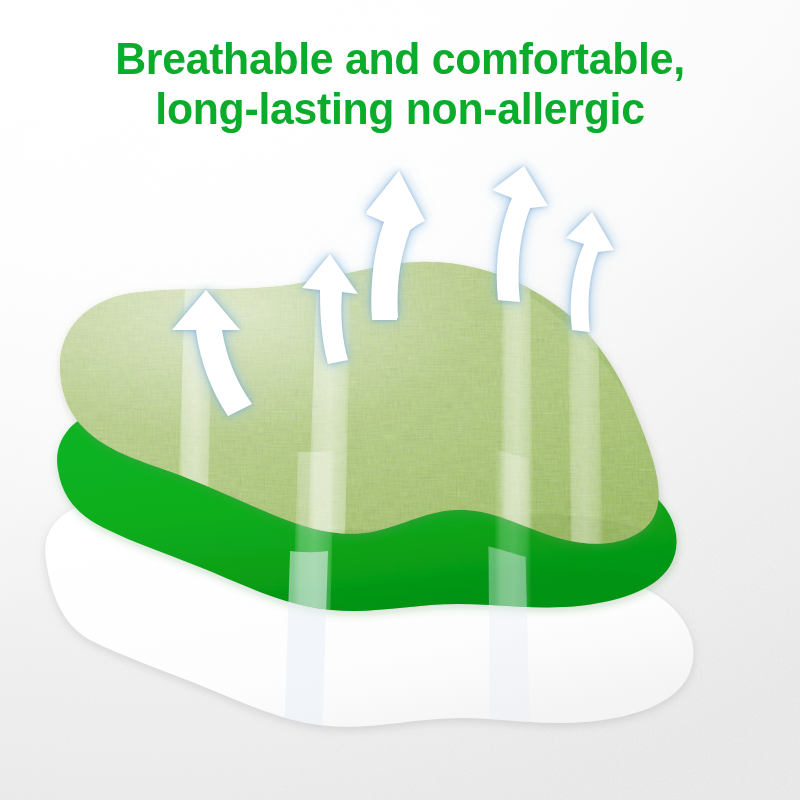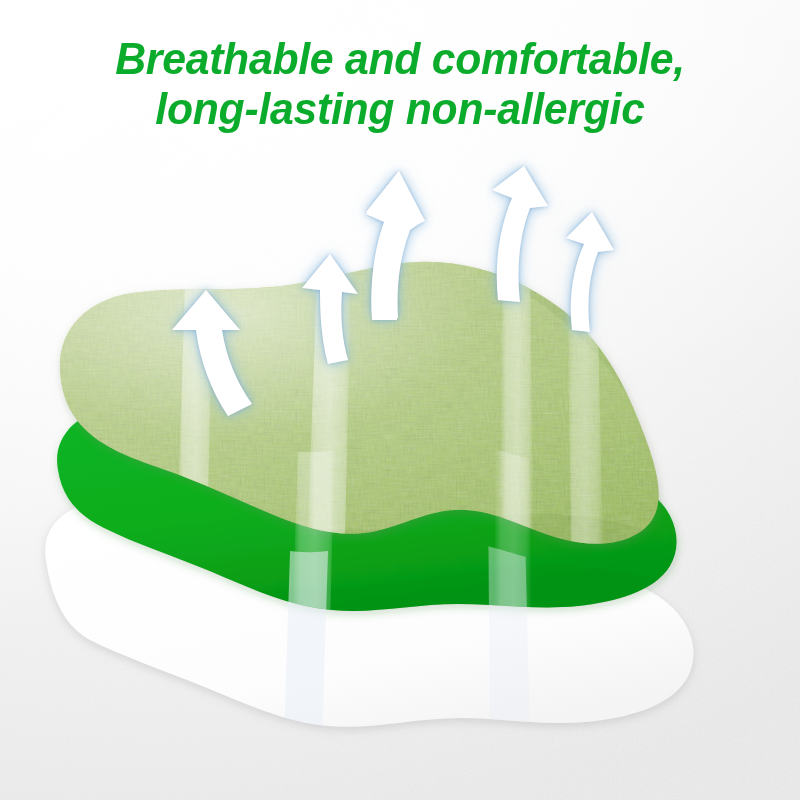--- a/index.html
+++ b/index.html
@@ -37,21 +37,20 @@
   }
 
   
   .headline {
     position: absolute;
     left: 0;
     right: 0;
     top: 34px;
     text-align: center;
     z-index: 40;
-    font-style: italic;
   }
   .headline .line {
     display: block;
     font-weight: 700;
     font-size: 45px;
     line-height: 50px;
     letter-spacing: -0.3px;
     color: #0BAC2C;
     white-space: nowrap;
     transform: scaleX(0.95);

